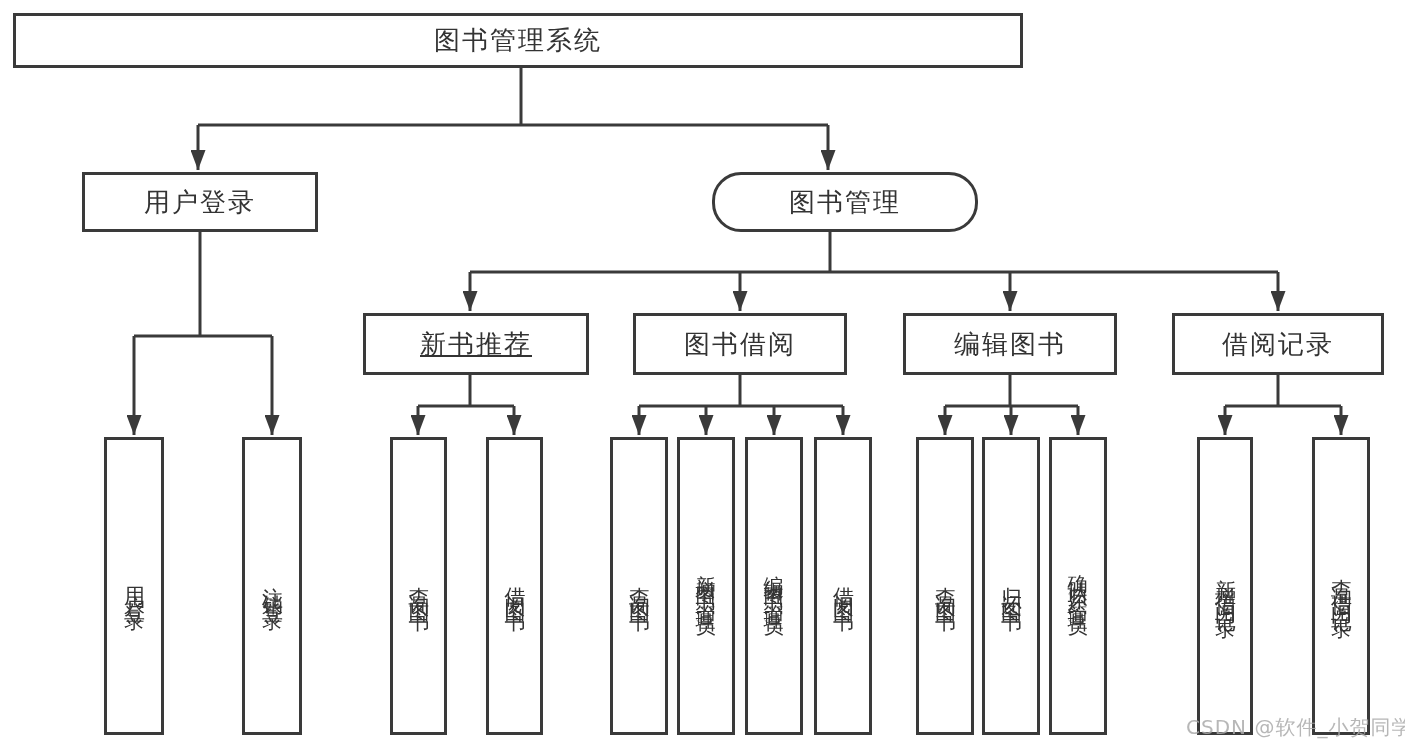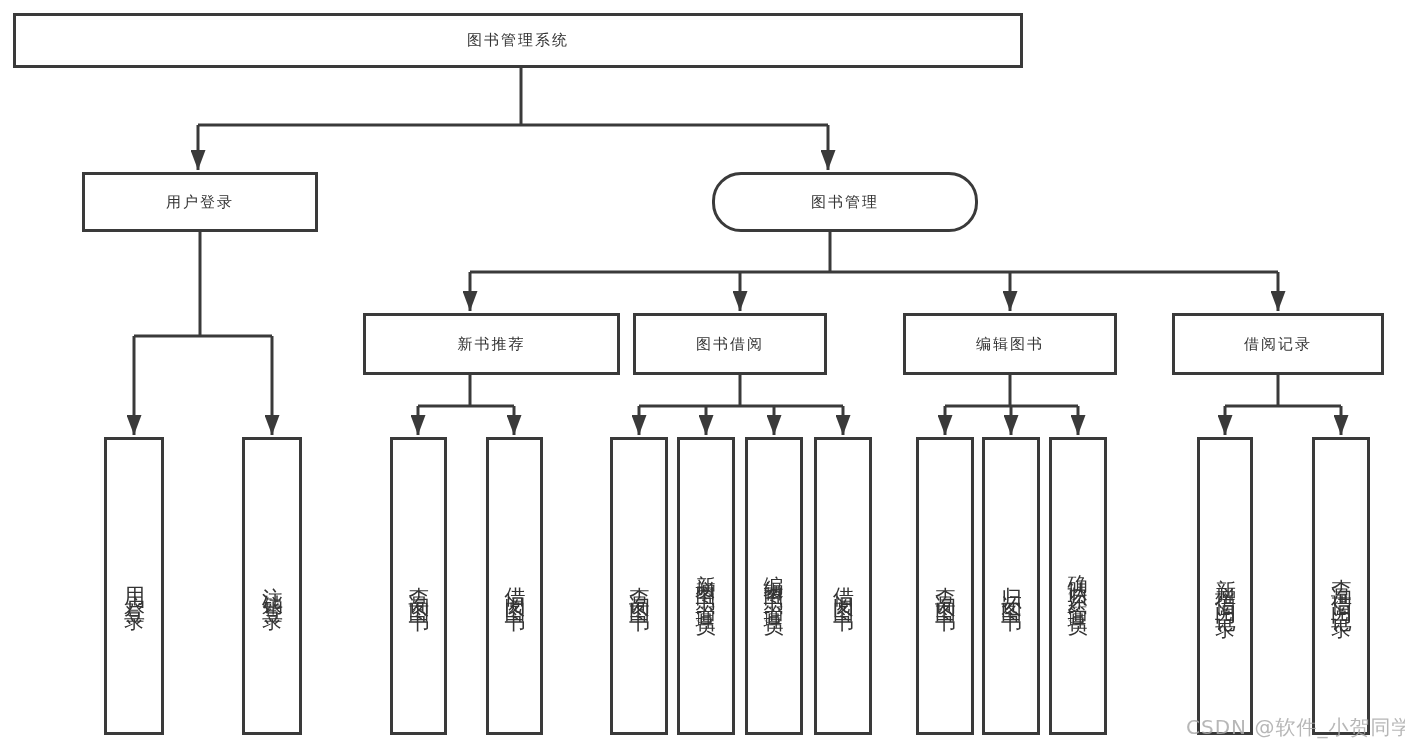--- a/index.html
+++ b/index.html
@@ -33,21 +33,21 @@
     position: absolute;
     box-sizing: border-box;
     border: 3px solid #3a3a3a;
     background: #ffffff;
     color: #333333;
     display: flex;
     align-items: center;
     justify-content: center;
   }
   .hbox {
-    font-size: 15px;
+    font-size: 26px;
     letter-spacing: 2px;
     white-space: nowrap;
   }
   .vbox {
     writing-mode: vertical-rl;
     text-orientation: mixed;
     font-size: 21px;
     letter-spacing: 8px;
     line-height: 1.0;
     top: 437px;
@@ -133,22 +133,22 @@
       <path d="M1225,406 V435" marker-end="url(#arr)"></path>
       <path d="M1341,406 V435" marker-end="url(#arr)"></path>
     </g>
   </svg>
 
   <div class="node hbox" style="left:13px; top:13px; width:1010px; height:55px;">图书管理系统</div>
 
   <div class="node hbox" style="left:82px; top:172px; width:236px; height:60px;">用户登录</div>
   <div class="node hbox" style="left:712px; top:172px; width:266px; height:60px;border-radius:29px;">图书管理</div>
 
-  <div class="node hbox" style="left:363px; top:313px; width:257px; height:62px;">新书推荐</div>
-  <div class="node hbox" style="left:633px; top:313px; width:194px; height:62px;">图书借阅</div>
+  <div class="node hbox" style="left:363px; top:313px; width:226px; height:62px;text-decoration:underline;">新书推荐</div>
+  <div class="node hbox" style="left:633px; top:313px; width:214px; height:62px;">图书借阅</div>
   <div class="node hbox" style="left:903px; top:313px; width:214px; height:62px;">编辑图书</div>
   <div class="node hbox" style="left:1172px; top:313px; width:212px; height:62px;">借阅记录</div>
 
   <div class="node vbox" style="left:104px; width:60px;">用户登录</div>
   <div class="node vbox" style="left:242px; width:60px;">注销登录</div>
 
   <div class="node vbox" style="left:390px; width:57px;">查询图书</div>
   <div class="node vbox" style="left:486px; width:57px;">借阅图书</div>
 
   <div class="node vbox" style="left:610px; width:58px;">查询图书</div>

